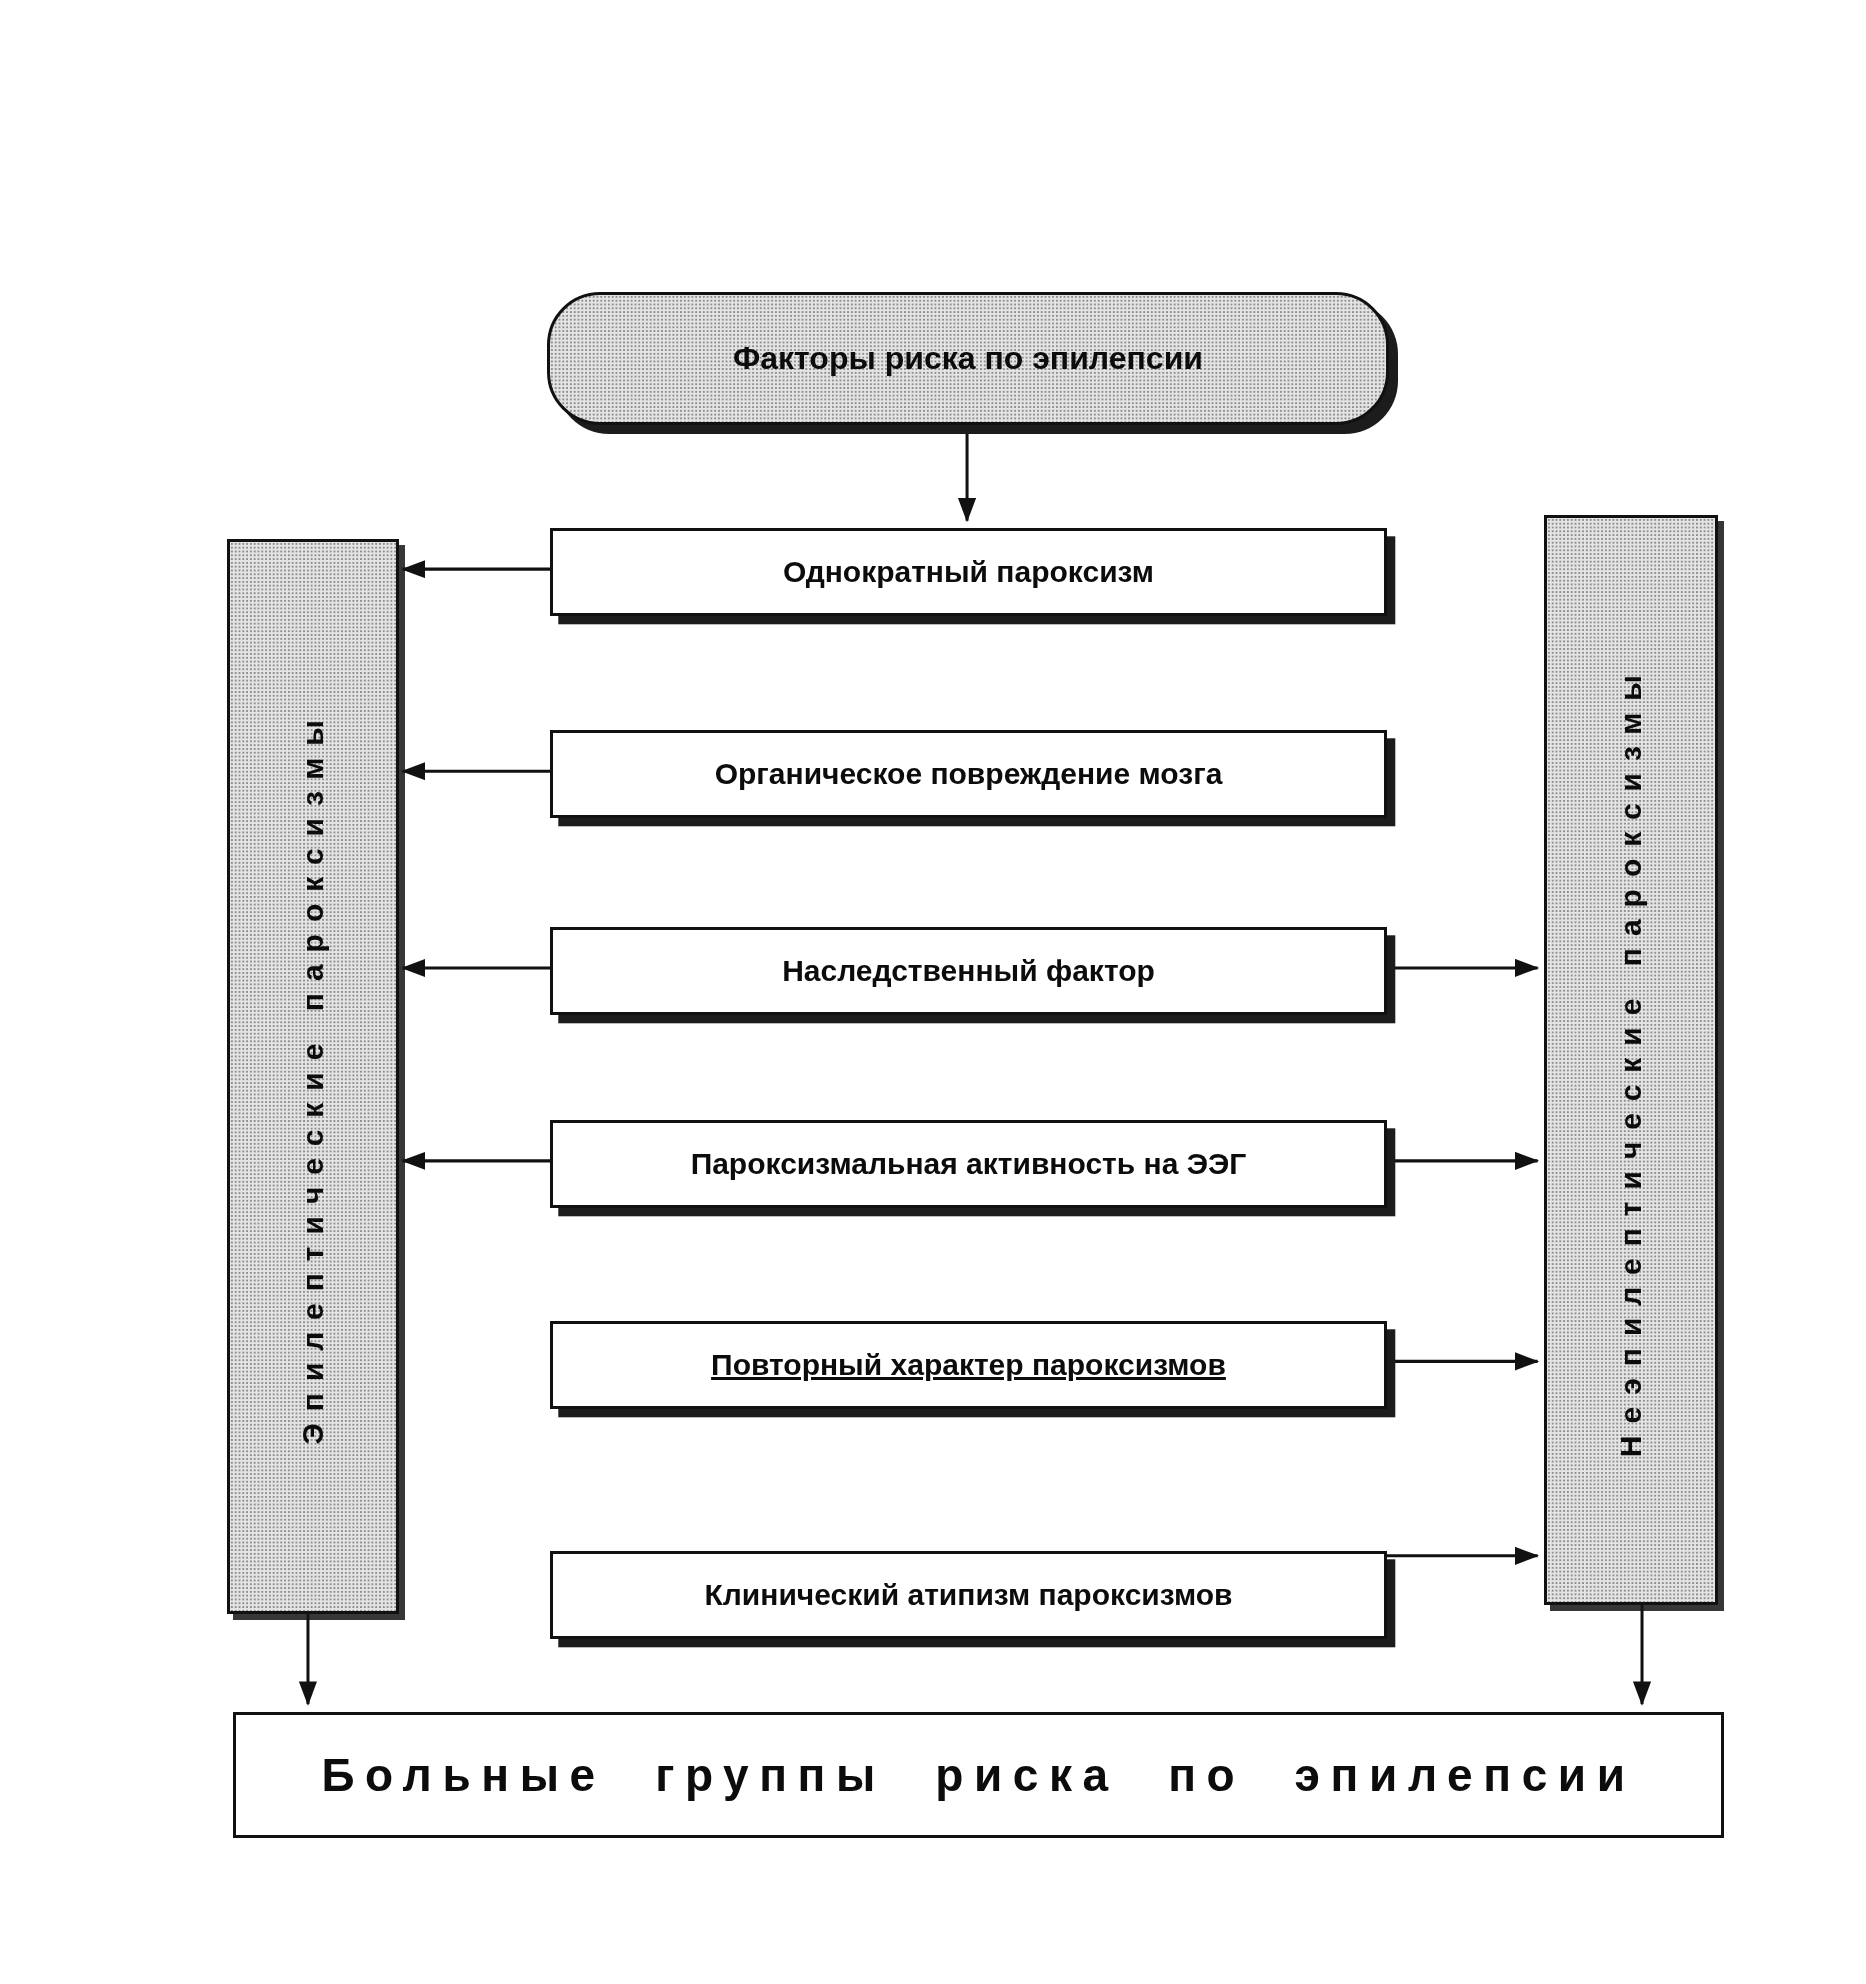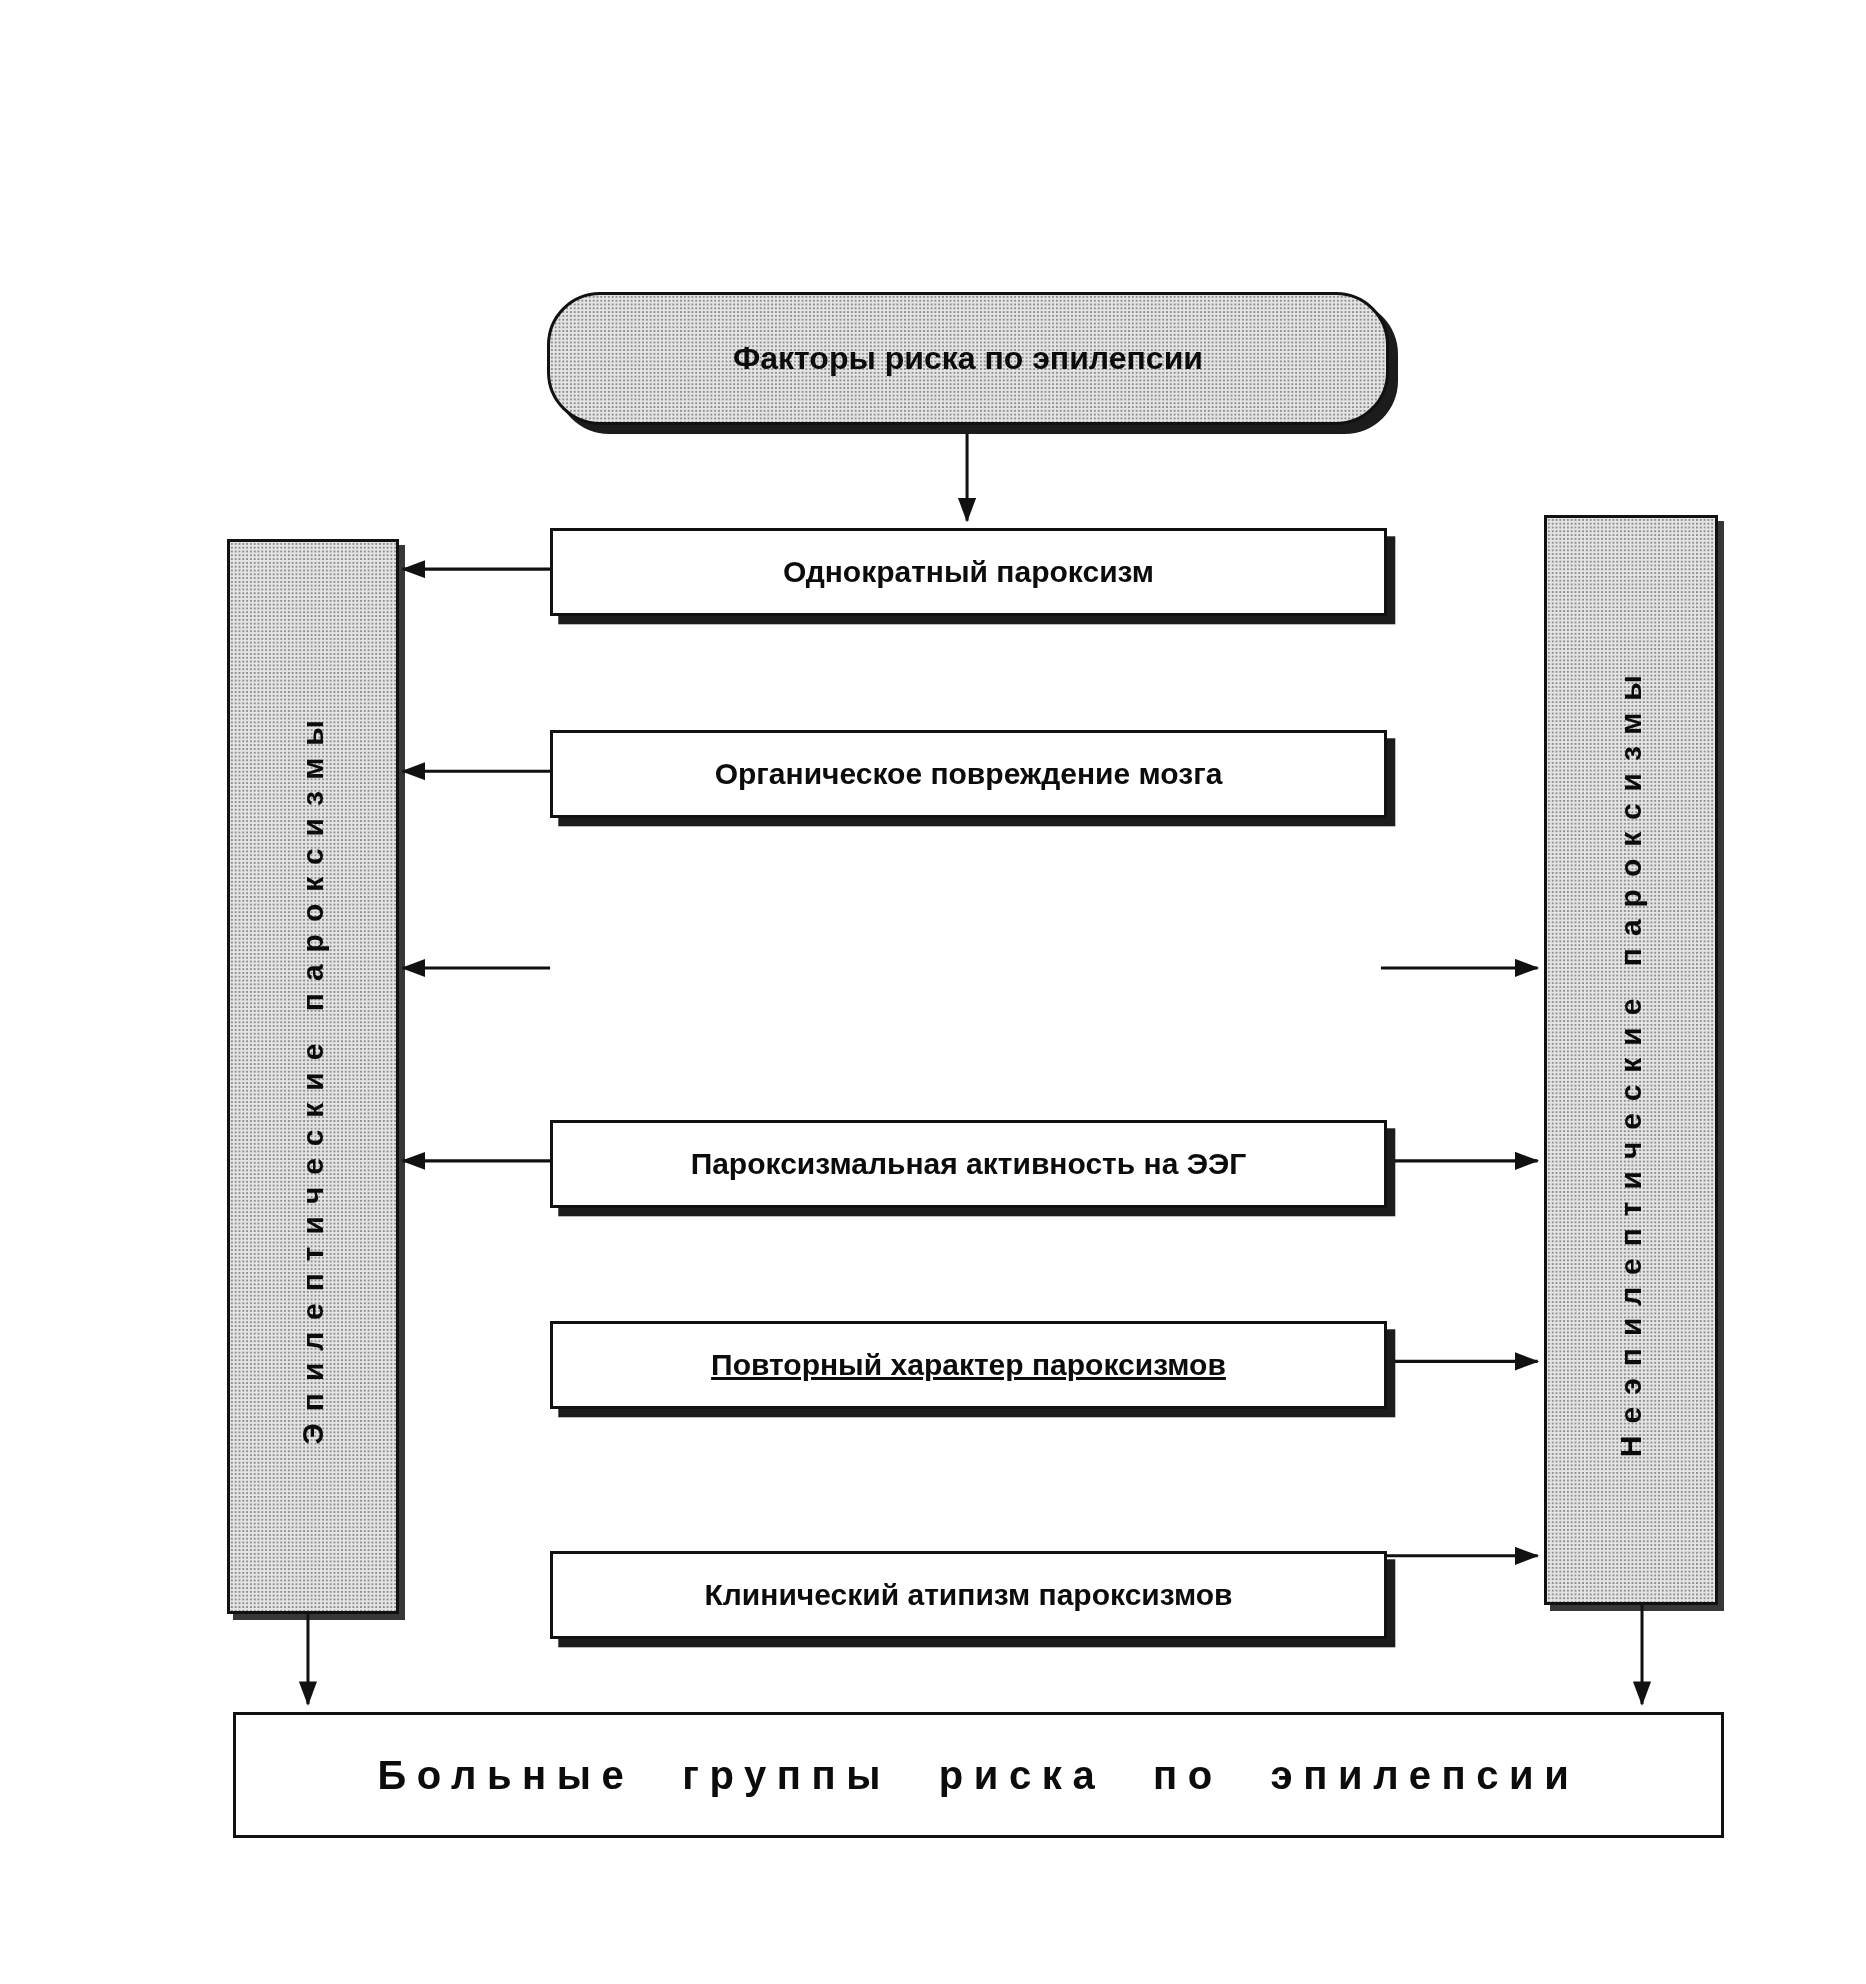--- a/index.html
+++ b/index.html
@@ -93,21 +93,21 @@
     position: absolute;
     left: 233px;
     top: 1712px;
     width: 1485px;
     height: 120px;
     background: #ffffff;
     border: 3px solid #111;
     display: flex;
     align-items: center;
     justify-content: center;
-    font-size: 40px;
+    font-size: 46px;
     font-weight: bold;
     letter-spacing: 10.6px;
     word-spacing: 26px;
     color: #0c0c0c;
     text-align: center;
   }
   .arrows-layer {
     position: absolute;
     left: 0;
     top: 0;
@@ -149,20 +149,23 @@
   <div class="top-box stipple">
     <span>Факторы риска по эпилепсии</span>
   </div>
 
   <div class="factor-box fb-2">
     <span>Органическое повреждение мозга</span>
   </div>
   <div class="factor-box fb-1">
     <span>Однократный пароксизм</span>
   </div>
+  <div class="factor-box fb-3">
+    <span>Наследственный фактор</span>
+  </div>
   <div class="factor-box fb-4">
     <span>Пароксизмальная активность на ЭЭГ</span>
   </div>
   <div class="factor-box fb-5">
     <span>Повторный характер пароксизмов</span>
   </div>
   <div class="factor-box fb-6">
     <span>Клинический атипизм пароксизмов</span>
   </div>
 

